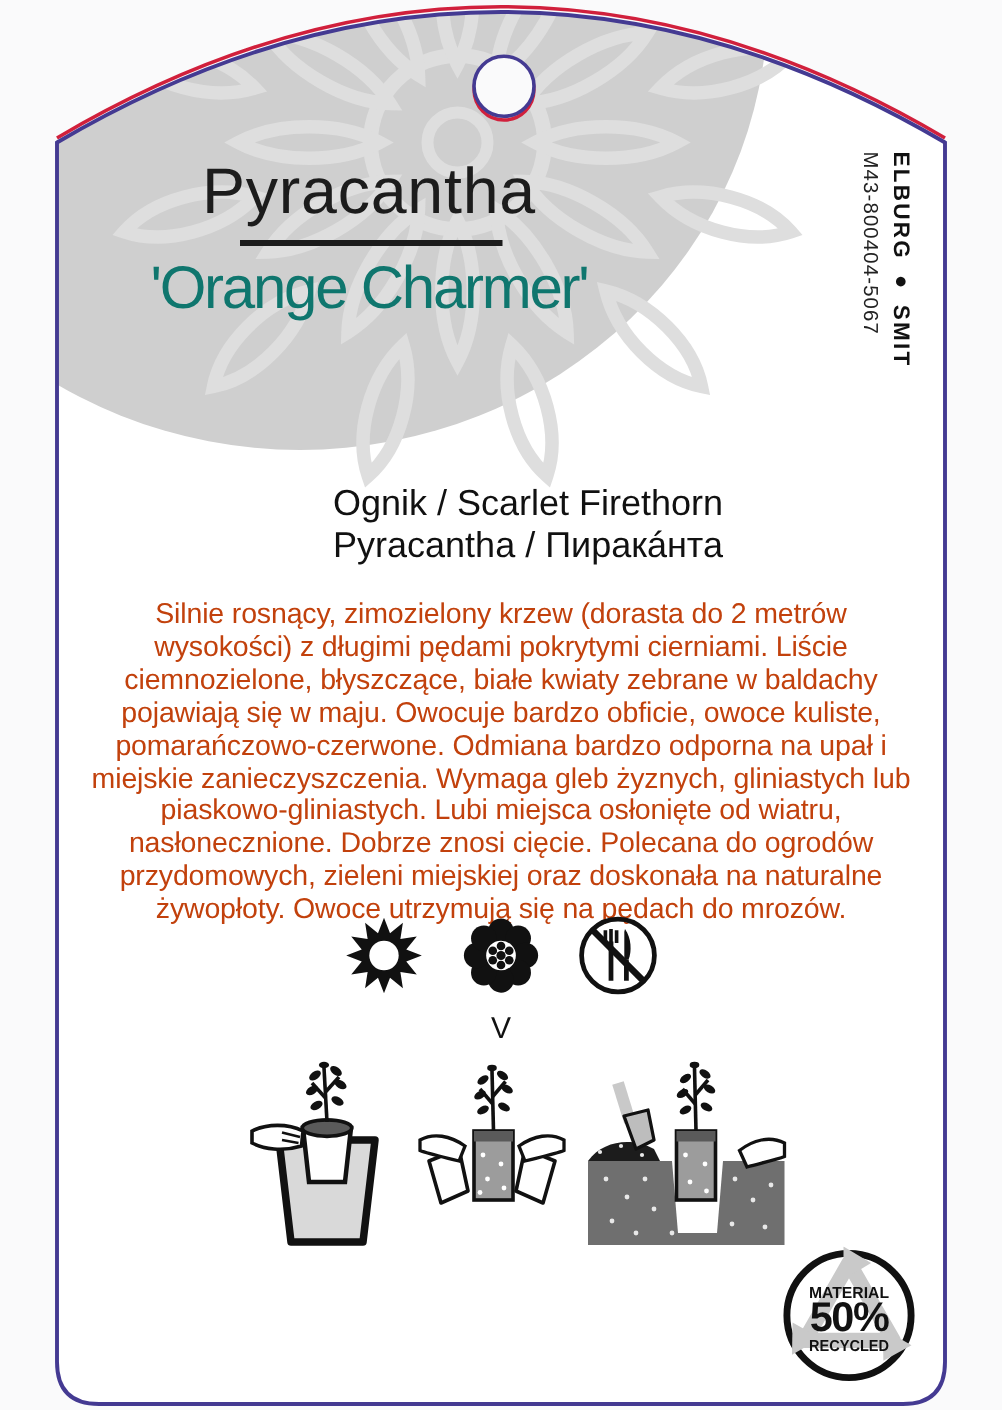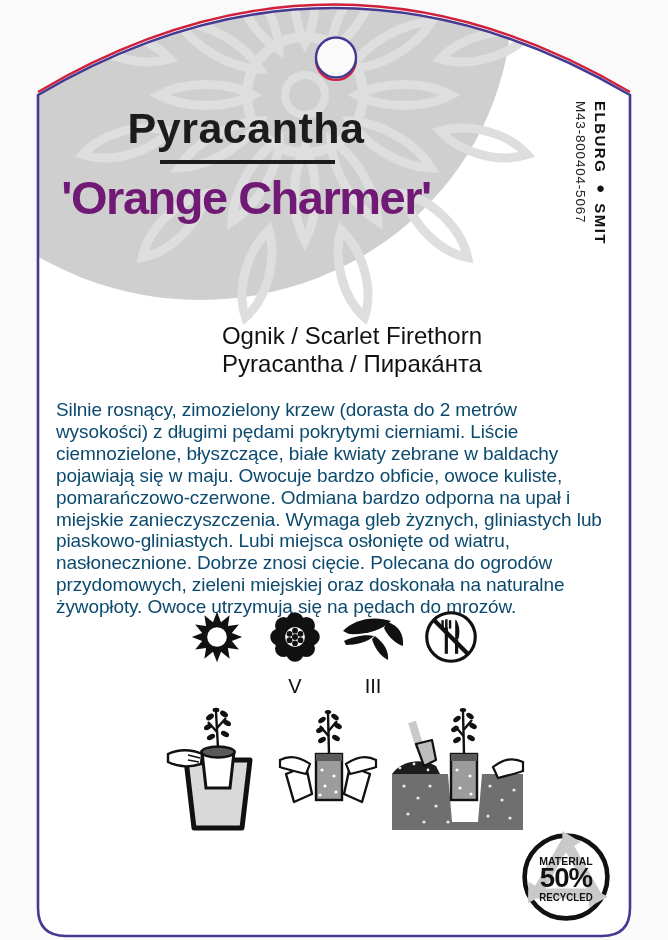--- a/index.html
+++ b/index.html
@@ -5,37 +5,37 @@
   html,body{margin:0;padding:0;background:#fff;}
   .page{
     position:relative;width:668px;height:940px;background:#fafafb;overflow:hidden;
     font-family:"Liberation Sans", sans-serif;color:#111;
   }
   .abs{position:absolute;}
   svg{display:block;}
   
   .genus{
     left:46px;top:104px;width:400px;text-align:center;
-    font-size:43px;font-weight:700;letter-spacing:0.5px;color:#1c1c1c;
+    font-size:43px;font-weight:400;letter-spacing:0.5px;color:#1c1c1c;
   }
   .divider{left:160px;top:160px;width:175px;height:4px;background:#1c1c1c;}
   .cultivar{
     left:26px;top:170px;width:440px;text-align:center;
-    font-size:47px;font-weight:700;letter-spacing:-1.5px;color:#701a75;
+    font-size:40px;font-weight:400;letter-spacing:-1.5px;color:#0f766e;
   }
   .side-text{
     top:101px;left:570px;height:170px;
     writing-mode:vertical-rl;text-orientation:mixed;
   }
   .side-brand{font-weight:700;font-size:15px;letter-spacing:1.5px;line-height:20px;}
   .side-code{font-size:13.5px;letter-spacing:0.8px;line-height:20px;color:#222;}
   .names{left:0;top:322px;width:668px;text-align:center;font-size:24px;line-height:28px;color:#111;padding-left:18px;}
   .description{
-    left:56px;top:399px;width:556px;
-    font-size:19px;line-height:21.9px;letter-spacing:-0.1px;color:#0c4a6e;
+    left:56px;top:399px;width:556px;text-align:center;
+    font-size:19px;line-height:21.9px;letter-spacing:-0.1px;color:#c2410c;
   }
   
   .icons-row{
     left:151px;top:608px;width:366px;display:flex;gap:24px;justify-content:center;
   }
   .icon-cell{width:54px;display:flex;flex-direction:column;align-items:center;}
   .icon-box{height:58px;display:flex;align-items:center;justify-content:center;}
   .icon-label{margin-top:9px;font-size:20px;color:#111;white-space:nowrap;}
   
   .picto-row{left:160px;top:702px;width:370px;display:flex;gap:12px;align-items:flex-end;justify-content:center;}
@@ -150,33 +150,20 @@
             <circle cx="-6.1" cy="3.5" r="3.2"></circle>
               <circle cx="-6.1" cy="-3.5" r="3.2"></circle>
           </g>
           <circle r="3.4" fill="#111"></circle>
         </svg>
       </div>
       <div class="icon-label">V</div>
     </div>
 
 
-    <div class="icon-cell">
-      <div class="icon-box">
-        <svg width="64" height="52" viewBox="-32 -26 64 52">
-          <g fill="#111">
-            <path d="M-30 -6 C-20 -17 0 -22 18 -16 C10 -7 -8 -2 -24 -3 Z"></path>
-            <path d="M-29 4 C-21 0 -8 -3 1 -1 C-5 5 -17 8 -27 8 Z"></path>
-            <path d="M14 -15 C26 -12 31 -2 30 9 C21 6 14 -2 11 -9 Z"></path>
-            <path d="M2 -1 C11 6 16 14 15 23 C7 19 1 10 -1 2 Z"></path>
-          </g>
-        </svg>
-      </div>
-      <div class="icon-label">III</div>
-    </div>
 
     <div class="icon-cell">
       <div class="icon-box">
         <svg width="56" height="56" viewBox="-30 -30 60 60">
           <circle r="26" fill="none" stroke="#111" stroke-width="3.4"></circle>
           <g stroke="#111" stroke-width="2.6">
             <line x1="-9" y1="-18" x2="-9" y2="-9"></line>
             <line x1="-5" y1="-19" x2="-5" y2="-9"></line>
             <line x1="-1" y1="-18" x2="-1" y2="-9"></line>
           </g>

